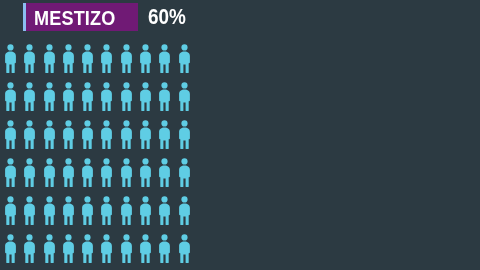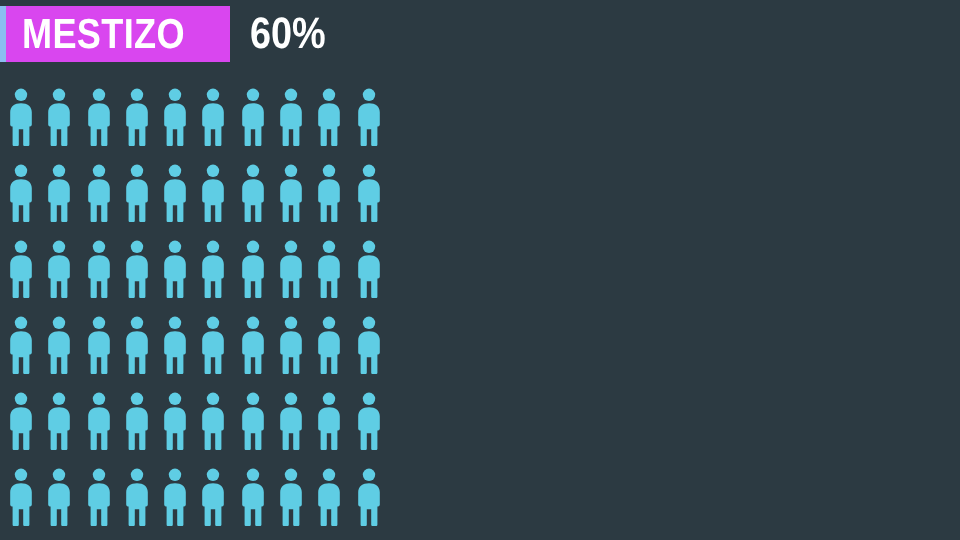--- a/index.html
+++ b/index.html
@@ -23,23 +23,24 @@
     left: 0px;
     top: 0px;
     height: 34px;
     display: flex;
     align-items: center;
   }
 
   #category-badge {
     position: relative;
     height: 28px;
+    margin-left: 23px;
     display: flex;
     align-items: center;
-    background: #d946ef;
+    background: #701a75;
     padding: 0 9px 0 11px;
     box-sizing: border-box;
   }
   
   #category-badge::before {
     content: "";
     position: absolute;
     left: 0;
     top: 0;
     bottom: 0;

